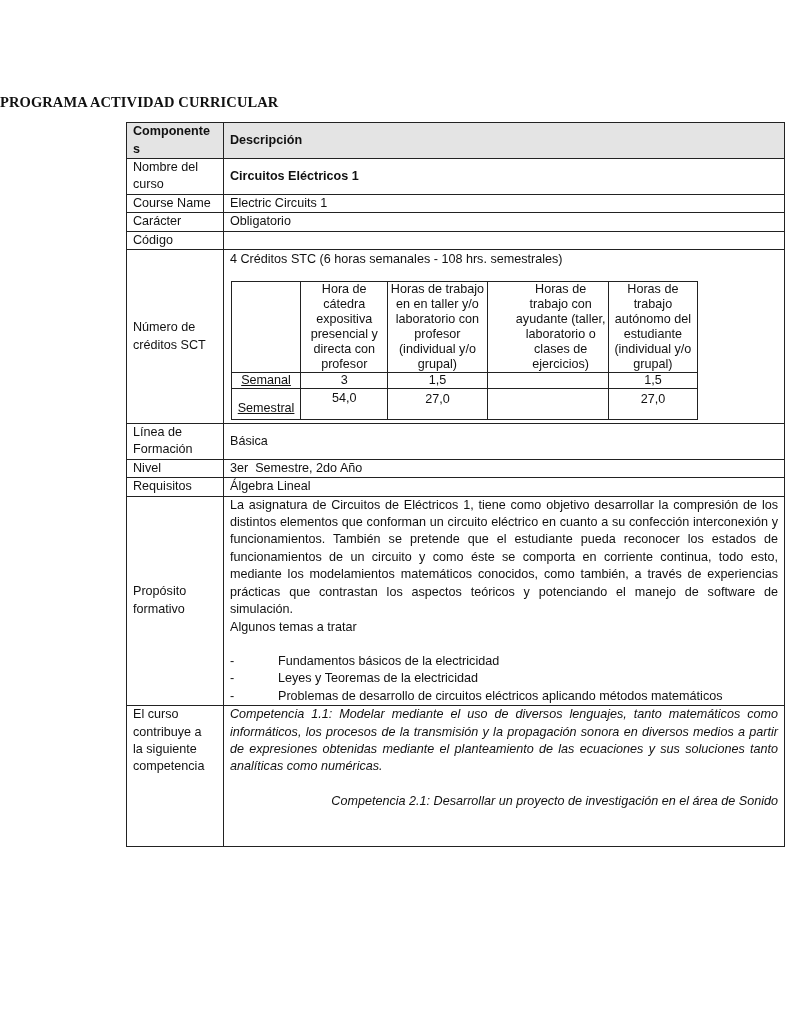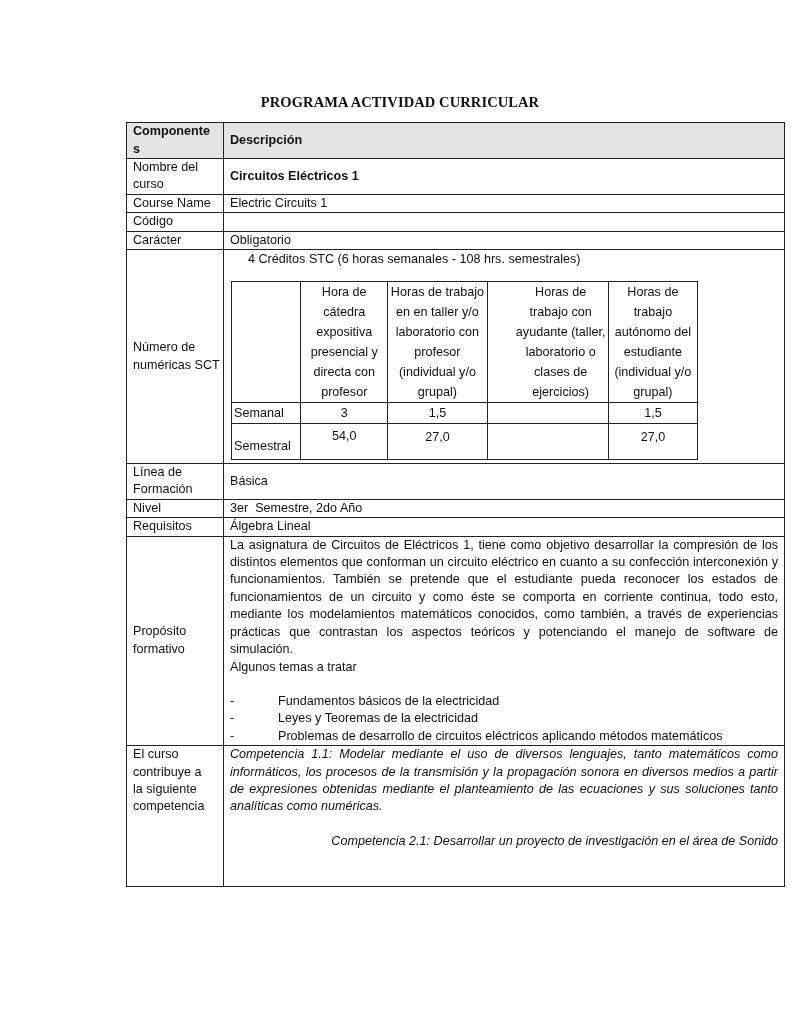--- a/index.html
+++ b/index.html
@@ -1,26 +1,26 @@
 <!DOCTYPE html>
 <html><head>
 <meta charset="utf-8">
 <style>
   html, body { margin: 0; padding: 0; background: #ffffff; }
   body { width: 800px; height: 1035px; position: relative; font-family: "Liberation Sans", sans-serif; color: #111; }
-  .title { position: absolute; top: 94px; left: 0; width: 800px; text-align: center; font-family: "Liberation Serif", serif; font-weight: bold; font-size: 14.5px; letter-spacing: 0.1px; }
+  .title { position: absolute; top: 94px; left: 0; width: 800px; font-family: "Liberation Serif", serif; font-weight: bold; font-size: 14.5px; letter-spacing: 0.1px; }
   table.main { position: absolute; left: 126px; top: 122px; width: 659px; border-collapse: collapse; font-size: 12.6px; line-height: 17.4px; }
   table.main > tbody > tr > td { border: 1.4px solid #222; padding: 0 0 0 6px; vertical-align: middle; }
   table.main td.lab { width: 90px; }
   tr.hdr td { background: #e4e4e4; font-weight: bold; }
   .bold { font-weight: bold; }
-  .credits-top { padding-top: 1px; height: 30px; margin-left: 18px; }
-  table.inner { border-collapse: collapse; margin: 0 0 3px 1px; width: 467px; font-size: 12.6px; line-height: 20px; }
+  .credits-top { padding-top: 1px; height: 30px; }
+  table.inner { border-collapse: collapse; margin: 0 0 3px 1px; width: 467px; font-size: 12.6px; line-height: 15px; }
   table.inner td { border: 1.4px solid #222; text-align: center; padding: 0 2px; vertical-align: top; }
-  table.inner td.rowlab { text-align: left; width: 64px; }
+  table.inner td.rowlab { text-align: center; width: 64px; text-decoration: underline; }
   .just { text-align: justify; padding-right: 6px !important; margin-top: 8px; }
   .topic { display: flex; }
   .topic .dash { width: 48px; flex: none; }
   .ital { font-style: italic; }
   .blank { height: 17px; }
 </style>
 </head>
 <body>
 
 <div class="title">PROGRAMA ACTIVIDAD CURRICULAR</div>
@@ -42,33 +42,33 @@
     </td>
     <td class="bold">Circuitos Eléctricos 1</td>
   </tr>
 
   <tr>
     <td class="lab">Course Name</td>
     <td>Electric Circuits 1</td>
   </tr>
 
   <tr>
+    <td class="lab">Carácter</td>
+    <td>Obligatorio</td>
+  </tr>
+
+  <tr>
     <td class="lab">Código</td>
     <td></td>
   </tr>
 
   <tr>
-    <td class="lab">Carácter</td>
-    <td>Obligatorio</td>
-  </tr>
-
-  <tr>
     <td class="lab">
       <div>Número de</div>
-      <div>numéricas SCT</div>
+      <div>créditos SCT</div>
     </td>
     <td style="vertical-align:top;">
       <div class="credits-top">4 Créditos STC  (6 horas semanales - 108 hrs. semestrales)</div>
       <table class="inner">
         <tbody>
               <tr>
           <td class="rowlab" style="width:64px;"></td>
           <td style="width:82px;">Hora de cátedra expositiva presencial y directa con profesor</td>
           <td style="width:94px;">Horas de trabajo en en taller y/o laboratorio con profesor (individual y/o grupal)</td>
           <td style="width:90px;padding-left:28px;">Horas de trabajo con ayudante (taller, laboratorio o clases de ejercicios)</td>

